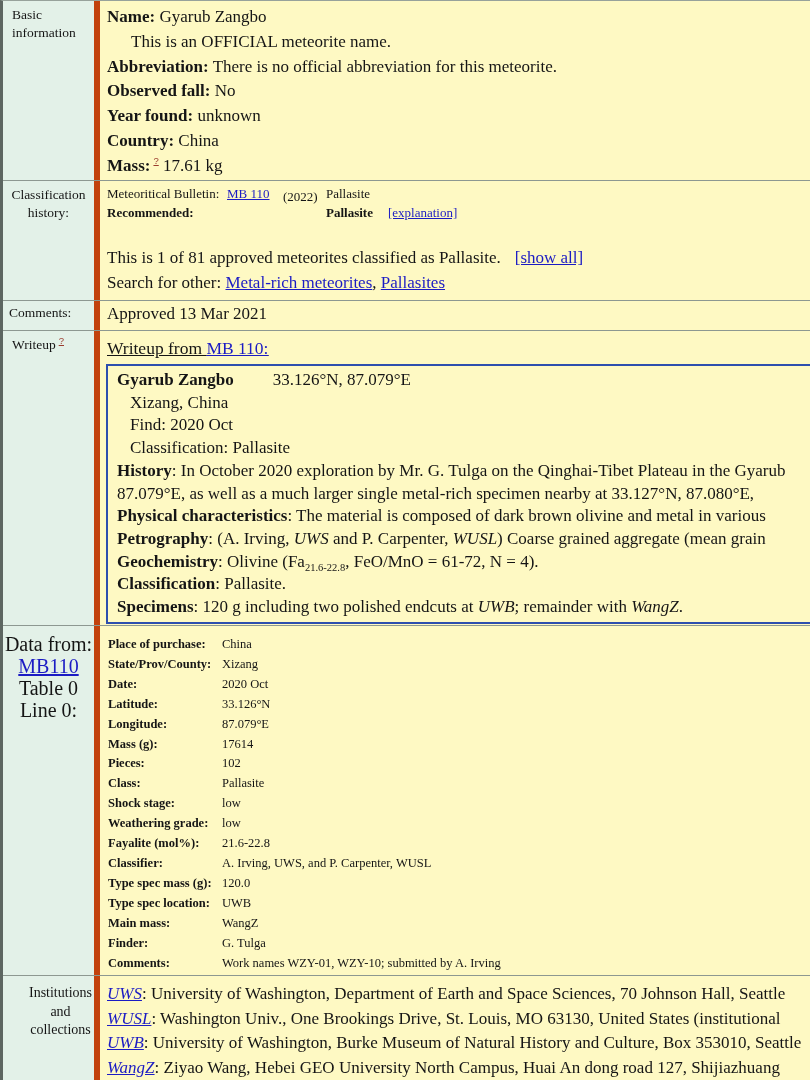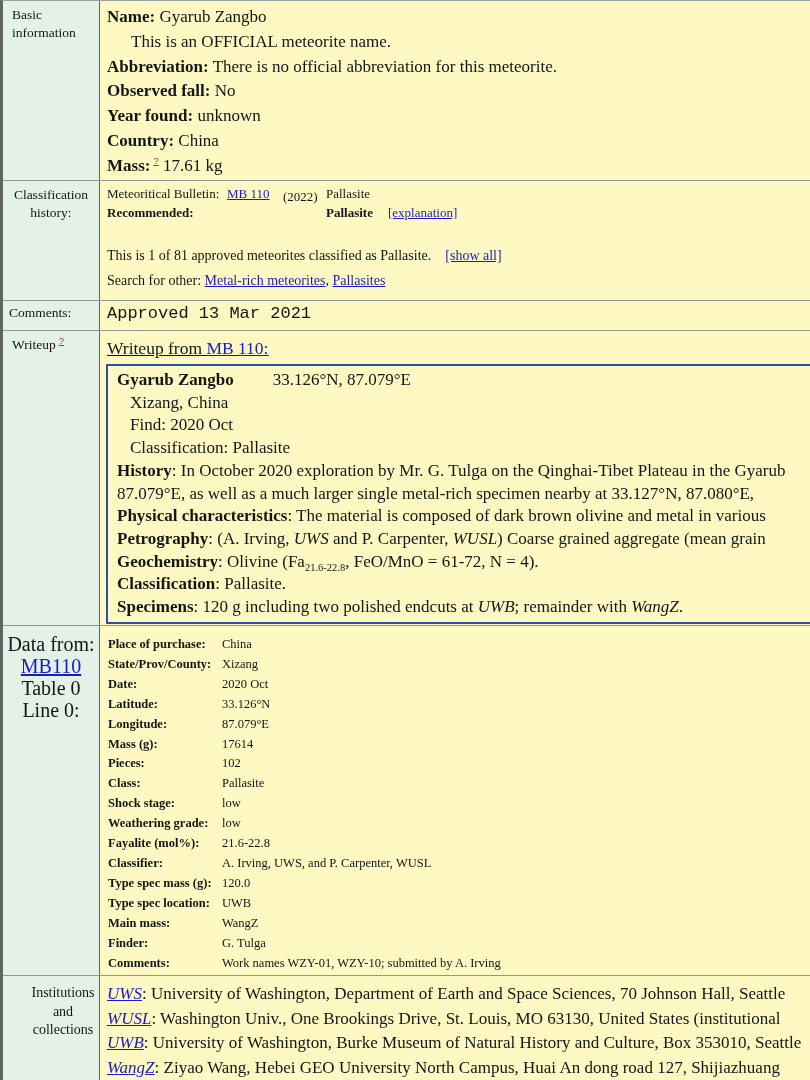--- a/index.html
+++ b/index.html
@@ -5,44 +5,44 @@
   html,body { margin:0; padding:0; }
   body {
     width:810px; height:1080px; overflow:hidden;
     background:#edf8f1; color:#151515;
     font-family:"Liberation Serif","DejaVu Serif",serif;
   }
   .tbl { width:810px; height:1080px; border-left:3px solid #5d6661; border-top:1px solid #97a29b; box-sizing:border-box; }
   .row { display:flex; border-bottom:1px solid #8d9891; box-sizing:border-box; }
   .row:last-child { border-bottom:none; }
   .labelcol {
-    flex:0 0 97px; width:97px; border-right:1px solid #c2410c; box-sizing:border-box;
+    flex:0 0 97px; width:97px; border-right:6px solid #c2410c; box-sizing:border-box;
     background:#e3f1e8; font-size:13.5px; line-height:18px; padding-top:5px;
   }
   .labelcol.left { padding-left:9px; }
   .labelcol.center { text-align:center; }
   .content { flex:1 1 auto; min-width:0; overflow:hidden; position:relative; background:#fef9c3; }
   .link { color:#1b1bc4; text-decoration:underline; cursor:pointer; }
   .it { font-style:italic; }
   b, .b { font-weight:bold; }
   sup.help {
     font-size:9.5px; color:#9a3c2e; text-decoration:underline; cursor:pointer;
     vertical-align:super; line-height:0; margin-left:3px; font-family:"Liberation Sans",sans-serif;
   }
   
   .row-basic { height:180px; }
   .basic-content { font-size:17px; line-height:24.8px; padding:4px 0 0 7px; }
   .basic-content .indent { padding-left:24px; }
   
   .row-cls { height:120px; }
   .cls-small { position:absolute; font-size:13px; white-space:nowrap; }
-  .cls-big { position:absolute; font-size:14px; white-space:nowrap; }
+  .cls-big { position:absolute; font-size:17px; white-space:nowrap; }
   
   .row-com { height:30px; }
-  .com-content { font-size:17px; padding:3px 0 0 7px;font-family:Liberation Mono, monospace; }
+  .com-content { font-size:17px; padding:3px 0 0 7px; }
   
   .row-wr { height:295px; }
   .wr-heading { font-size:17.5px; padding:7px 0 0 7px; text-decoration:underline; }
   .wbox {
     margin:5px 0 0 6px; width:1100px; box-sizing:border-box;
     border:2px solid #2d4fae; padding:3px 0 3px 9px;
     font-size:17px; line-height:22.7px;
   }
   .wline { white-space:nowrap; overflow:hidden; }
   .wline .ind { padding-left:13px; display:inline-block; }

